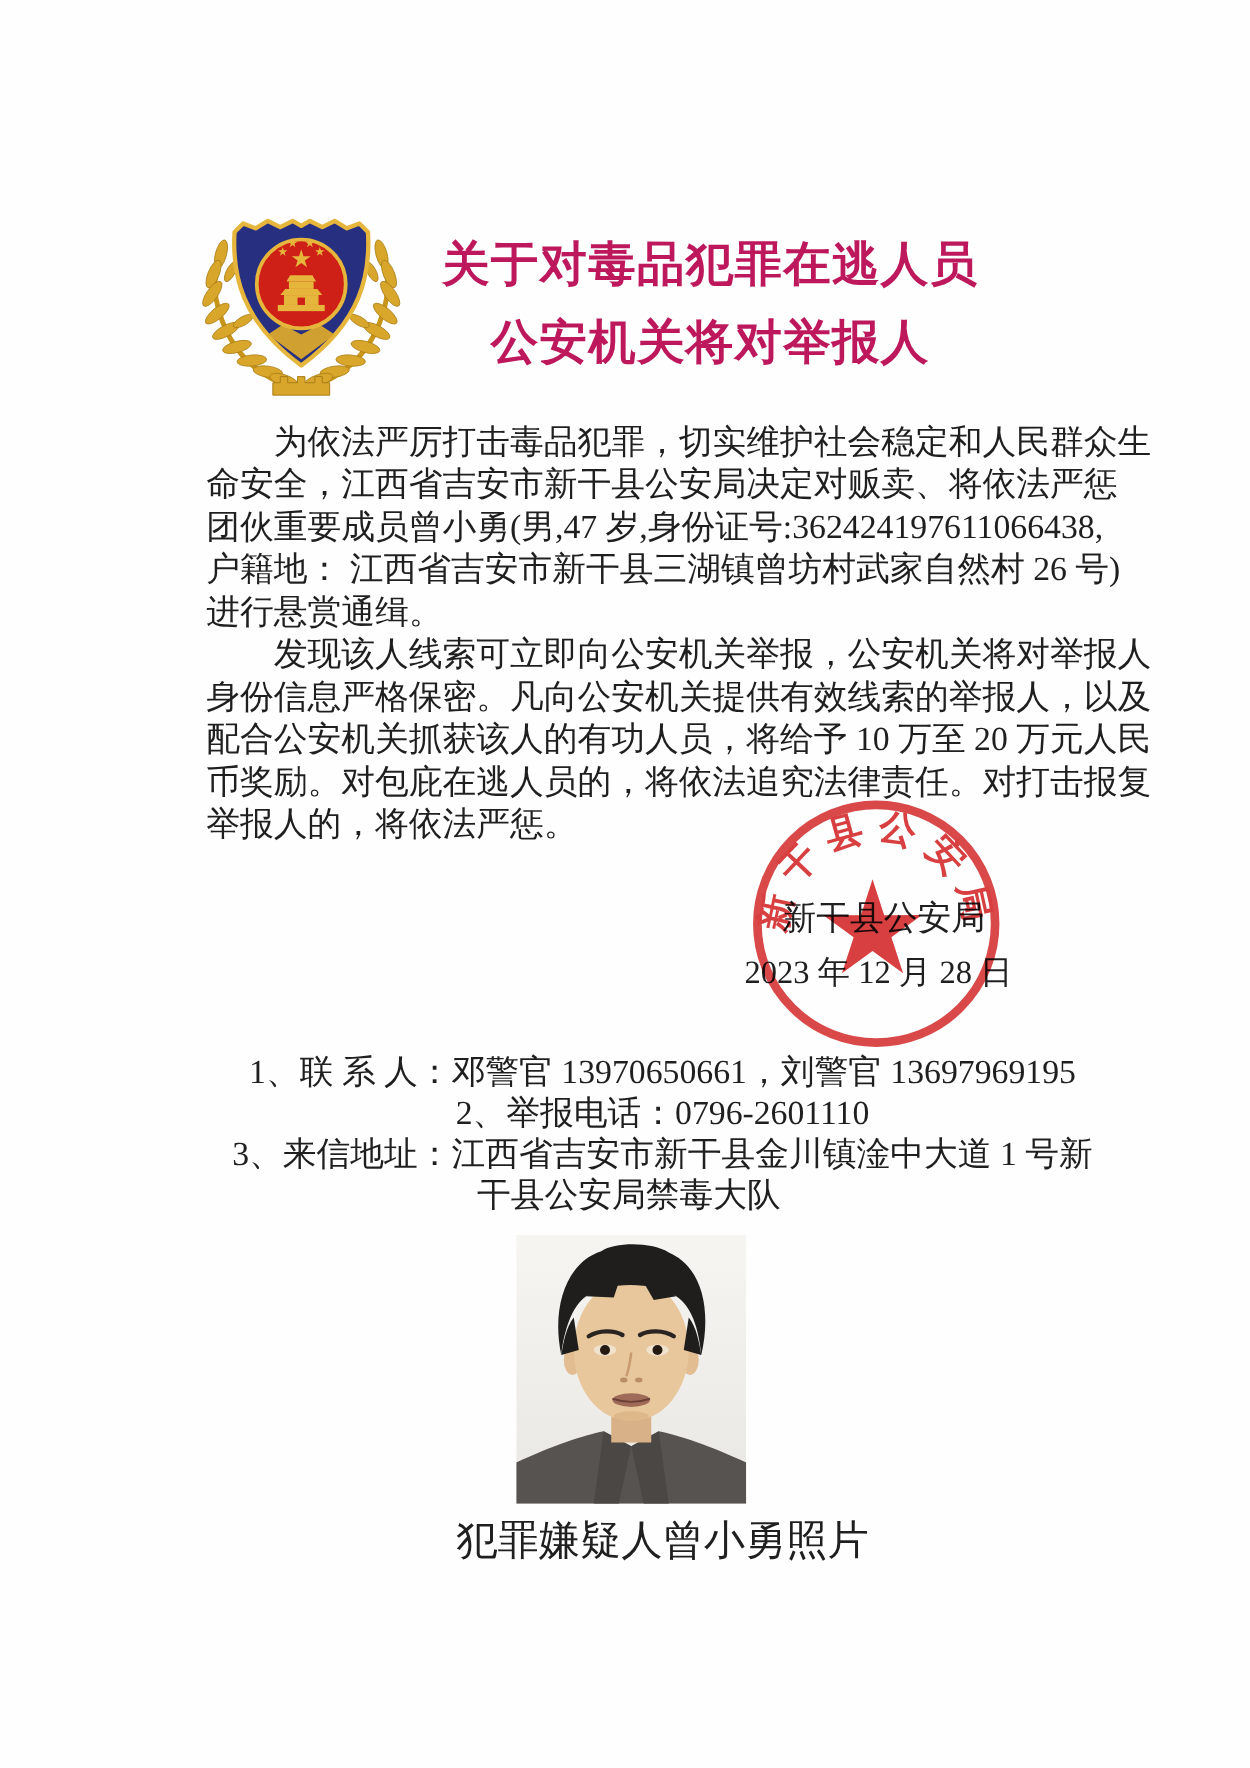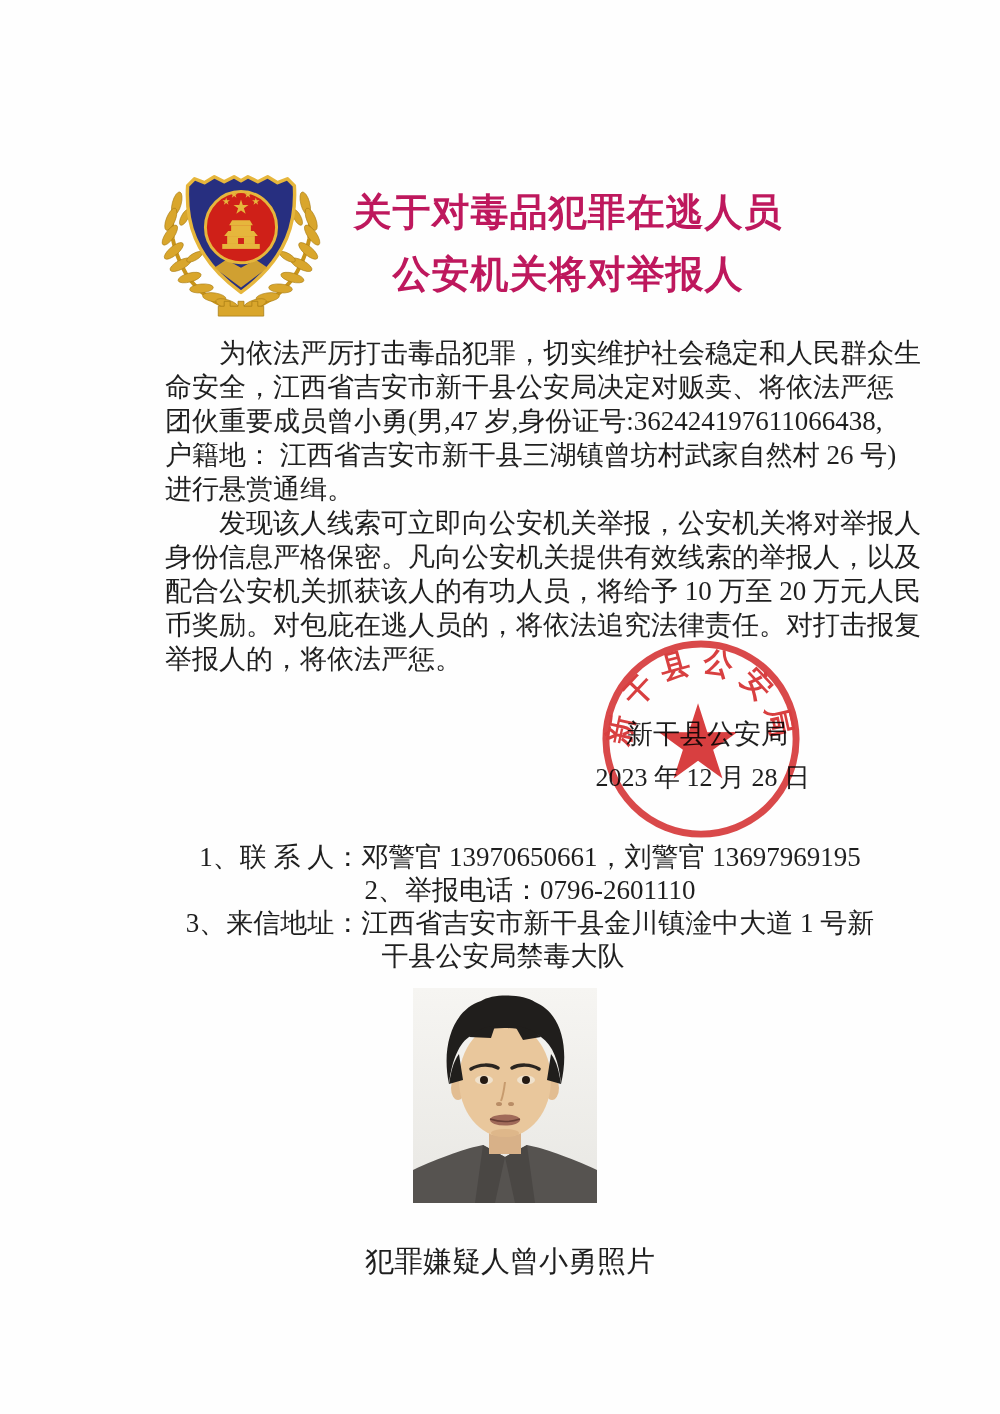--- a/index.html
+++ b/index.html
@@ -25,21 +25,21 @@
   .date{position:absolute;right:190px;top:760px;font-size:26px;white-space:nowrap;}
   
   .seal{position:absolute;left:597px;top:636px;width:208px;height:208px;
         mix-blend-mode:multiply;opacity:.93;}
   
   .contacts{position:absolute;left:122px;top:841px;width:762px;font-size:27px;line-height:33px;}
   .contacts .ln{white-space:nowrap;text-align:center;}
   
   .photo{position:absolute;left:413px;top:988px;width:184px;height:215px;}
   .caption{position:absolute;left:365px;top:1210px;width:280px;text-align:left;
-           font-size:29px;white-space:nowrap;margin-top:32px;}
+           font-size:33px;white-space:nowrap;}
 </style>
 </head>
 <body>
 
 <div class="page">
 
   <svg class="emblem" viewBox="0 0 170 160" aria-hidden="true">
     <defs>
       <path id="st" d="M0,-1 L0.224,-0.307 L0.951,-0.309 L0.363,0.118 L0.588,0.809 L0,0.381 L-0.588,0.809 L-0.363,0.118 L-0.951,-0.309 L-0.224,-0.307 Z"></path>
       <g id="branch">

